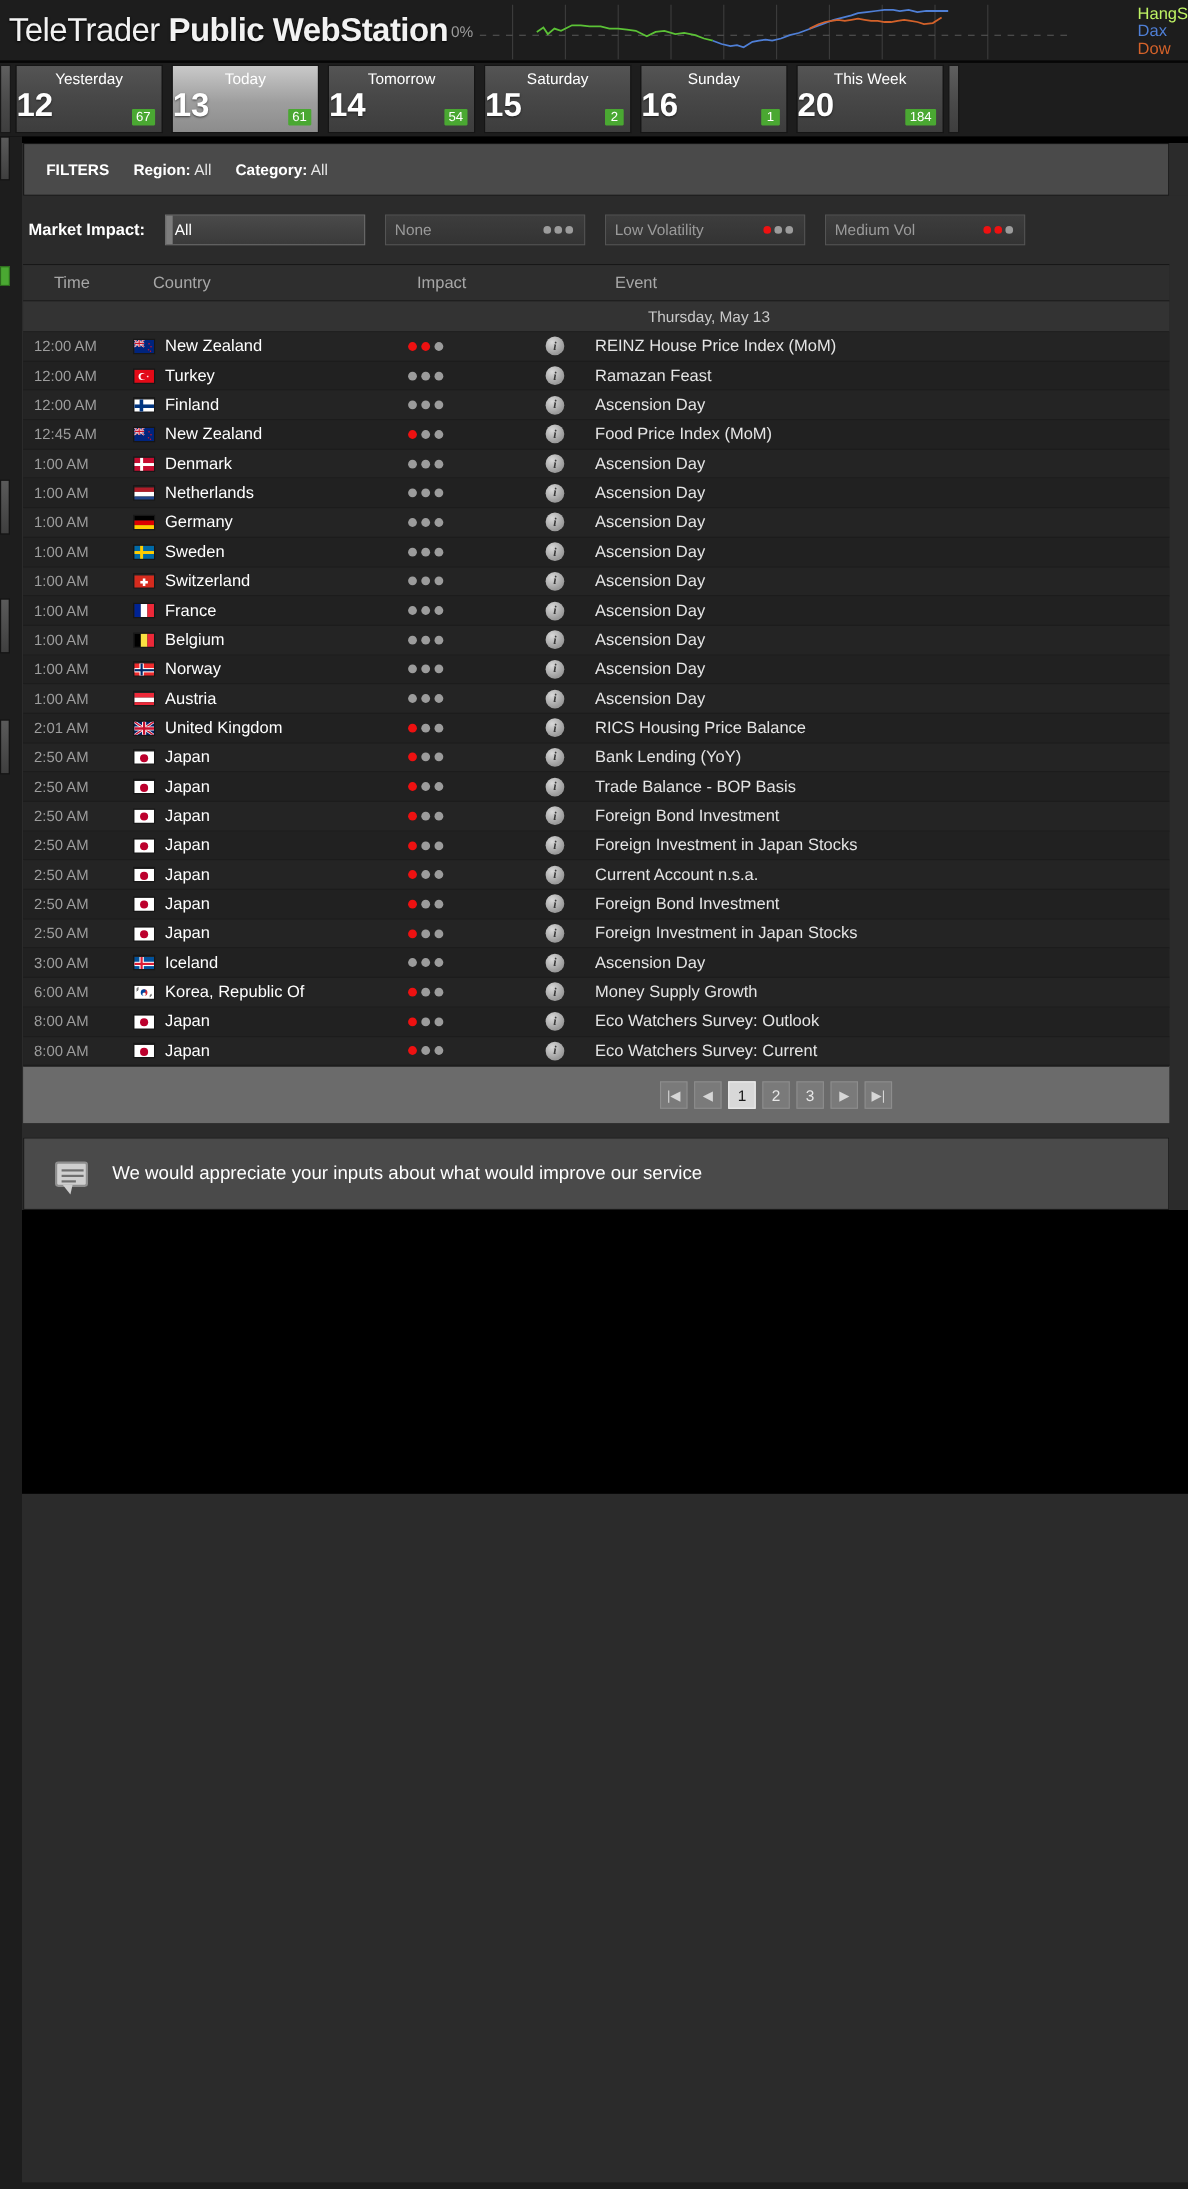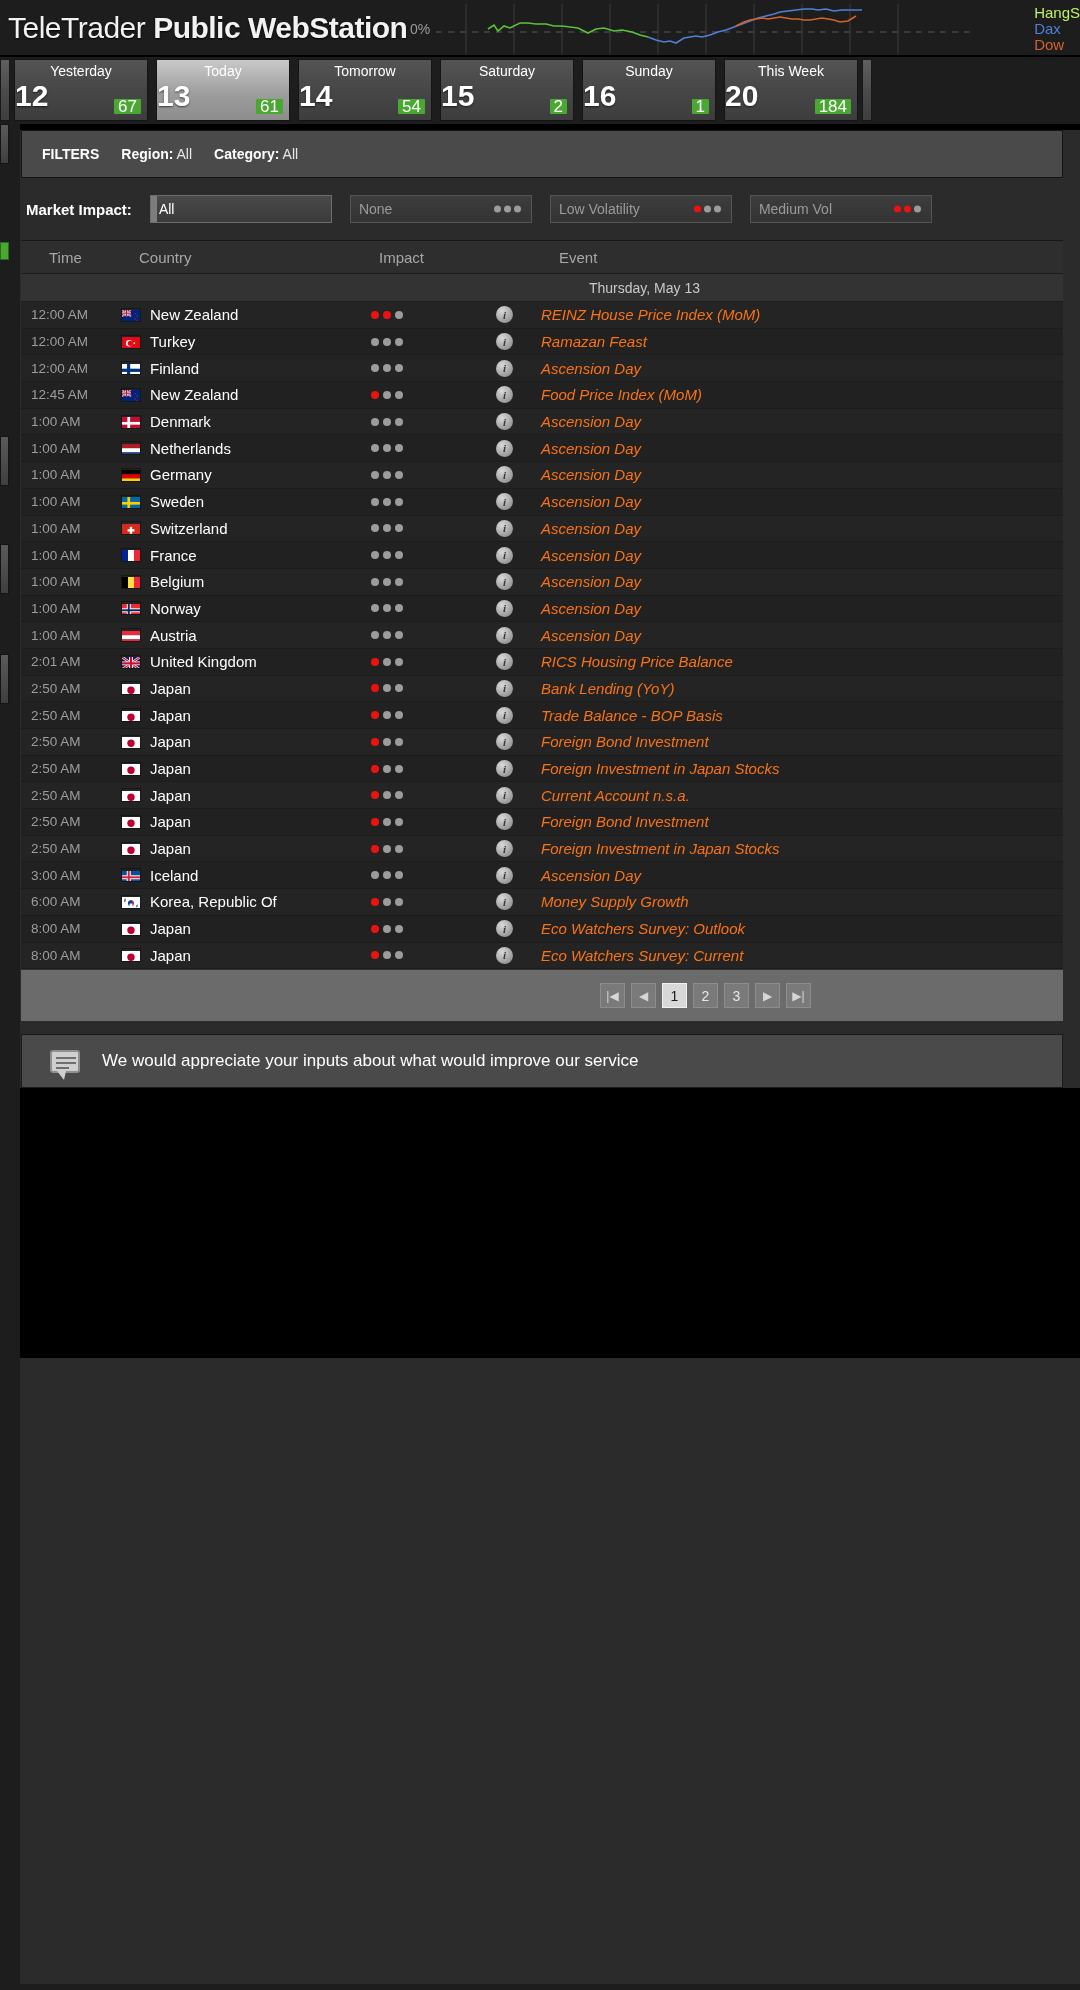--- a/index.html
+++ b/index.html
@@ -73,21 +73,21 @@
   }
   .daytab.active .dlabel{ color:#ffffff; }
   .daytab .dnum{
     display:block; text-align:left; font-size:30px; font-weight:700;
     line-height:30px; margin-top:2px; color:#ffffff;
     text-shadow:0 1px 2px rgba(0,0,0,.6);
   }
   .daytab .dbadge{
     position:absolute; right:6px; bottom:6px;
     background:#4aa832; color:#ffffff;
-    font-size:17px; line-height:15px; padding:0 4px; min-width:17px;
+    font-size:12px; line-height:15px; padding:0 4px; min-width:17px;
     text-align:center; border-radius:1px;
   }
 
   
   .leftrail{
     position:absolute; left:0; top:124px; width:20px; height:1866px;
     background:#1d1d1d;
   }
   .rail-chip{
     position:absolute; left:0; width:9px;
@@ -182,21 +182,21 @@
 
   .t-row{
     display:flex; align-items:center; height:26.7px;
     border-bottom:1px solid #1c1c1c;
     background:#212121;
   }
   .t-row:nth-child(odd){ background:#242424; }
   .t-row .cell{ padding-left:10px; display:flex; align-items:center; }
   .t-row .c-time{ color:#9d9d9d; font-size:13.5px; justify-content:flex-start; }
   .t-row .c-country{ color:#ffffff; font-size:15px; }
-  .t-row .c-event{ color:#f97316; font-size:15px;font-style:italic; }
+  .t-row .c-event{ color:#e5e5e5; font-size:15px; }
   .t-row .c-impact{ justify-content:flex-start; padding-left:20px; }
 
   .flag{
     width:20px; height:14px; margin-right:9px;
     display:inline-block; position:relative; overflow:hidden;
     border:1px solid rgba(0,0,0,.35); flex:0 0 auto;
   }
   .dots{ display:flex; gap:4px; }
   .dots i{
     width:8px; height:8px; border-radius:50%; background:#9c9c9c; display:block;
@@ -223,21 +223,21 @@
     width:25px; height:25px; margin-left:6px;
     background:#7a7a7a; border:1px solid #8d8d8d;
     color:#e8e8e8; font-size:14px;
     display:flex; align-items:center; justify-content:center;
   }
   .pg.current{ background:#d8d8d8; border-color:#f0f0f0; color:#1a1a1a; }
   .pg.arrow{ font-size:12px; color:#d6d6d6; }
 
   
   .feedback{
-    width:1042px; margin-left:1px; margin-top:13px; height:54px;
+    width:1042px; margin-left:1px; margin-top:13px; height:66px;
     background:#4a4a4a;
     border:1px solid #1a1a1a;
     display:flex; align-items:center;
     color:#ffffff; font-size:17px;
   }
   .fb-icon{
     width:30px; height:23px; margin-left:28px; margin-right:22px;
     background:#cfcfcf; border:2px solid #8f8f8f; border-radius:3px;
     position:relative; flex:0 0 auto;
   }

